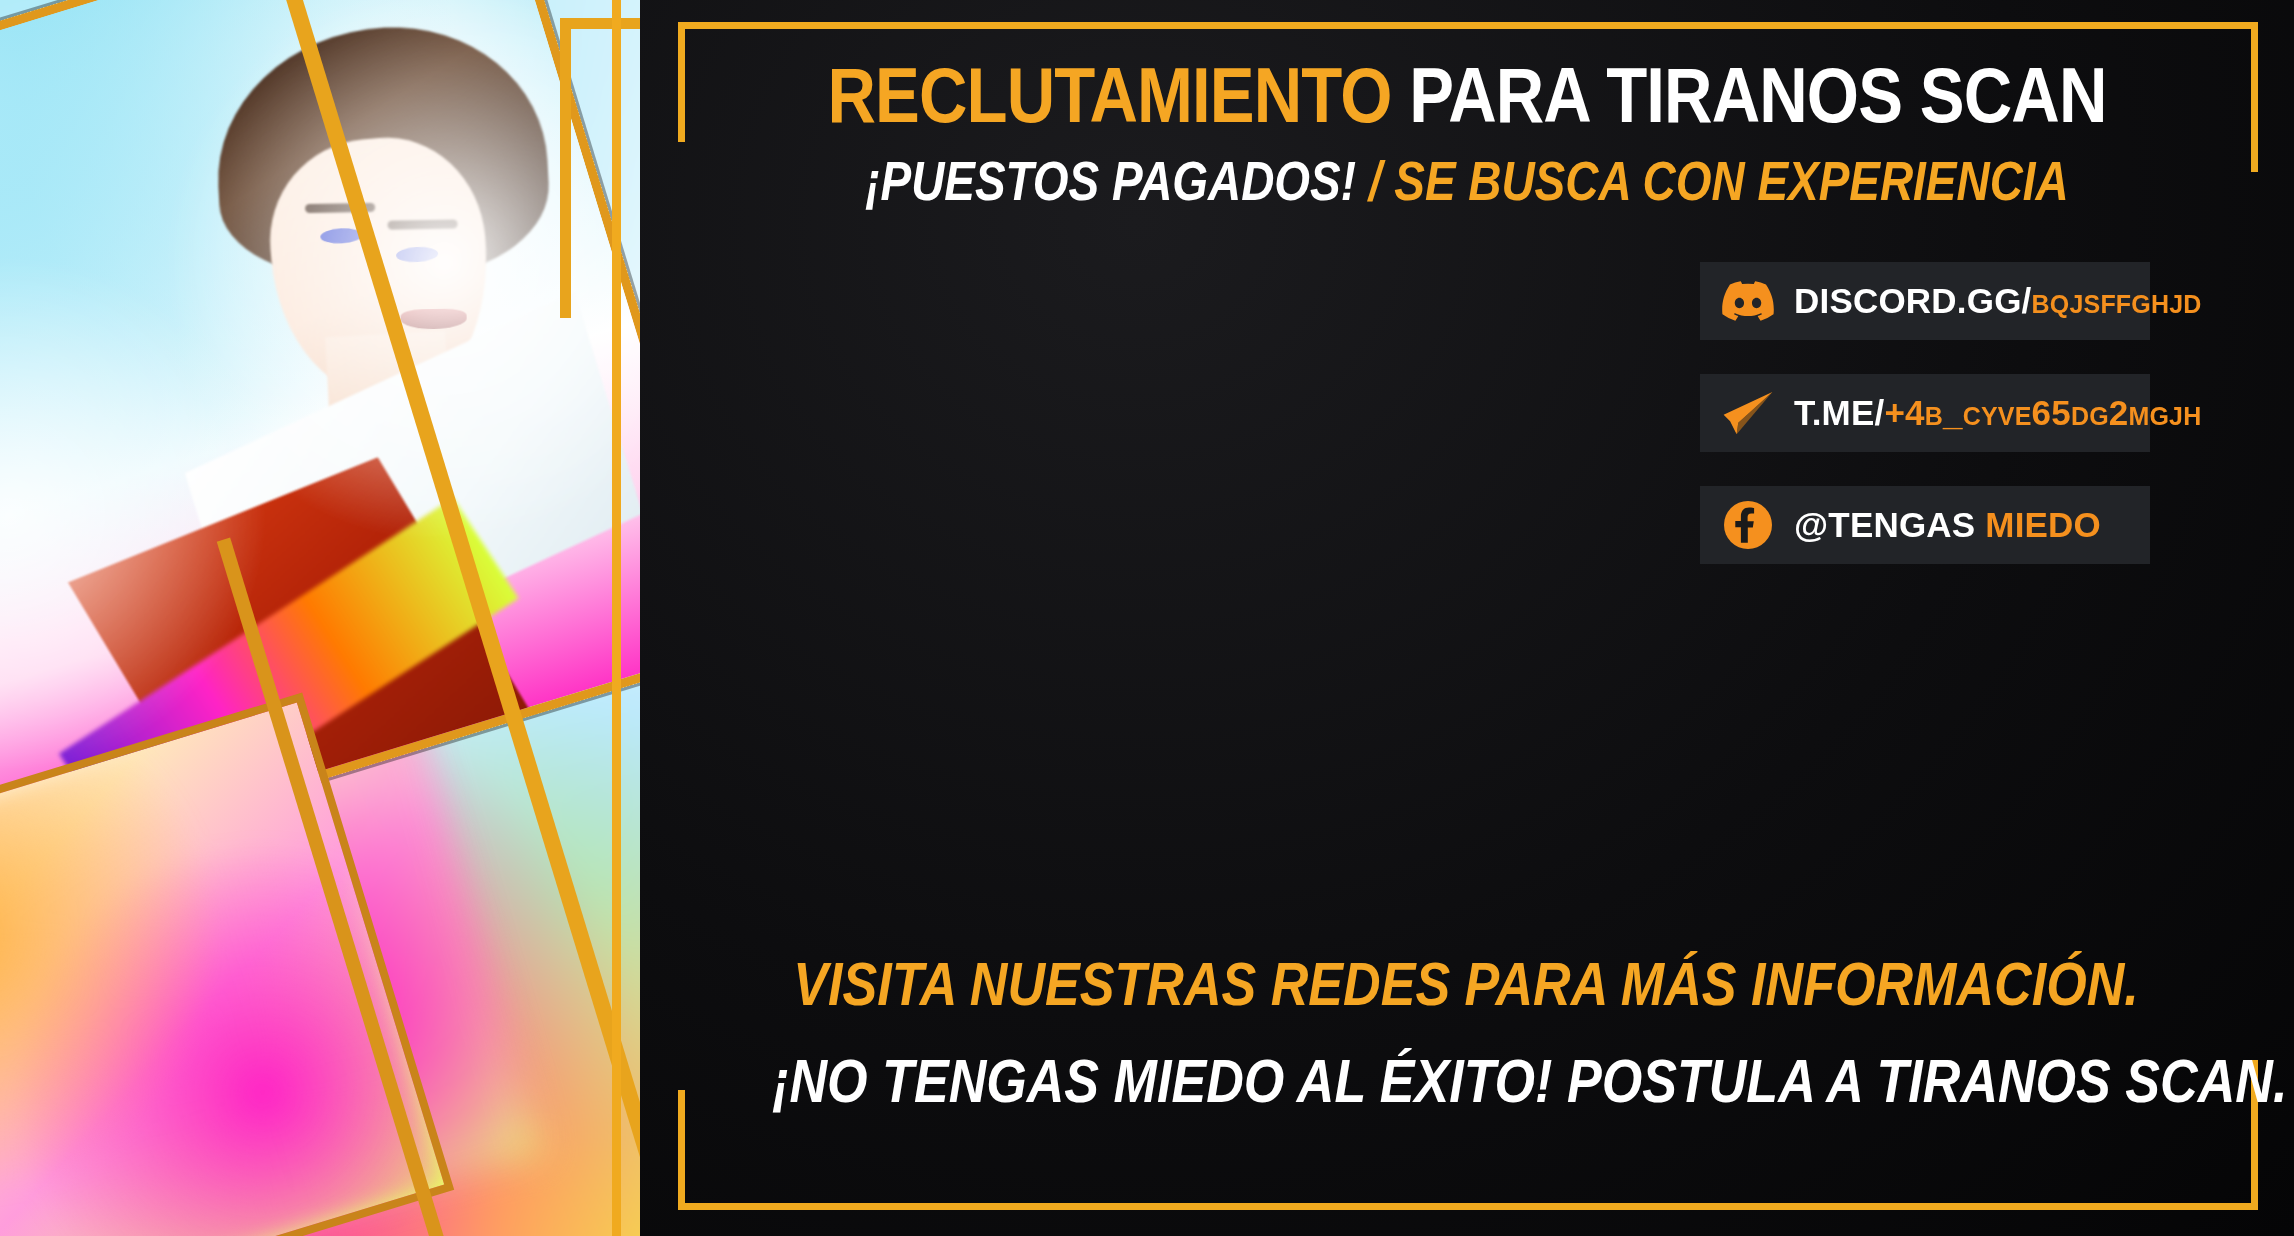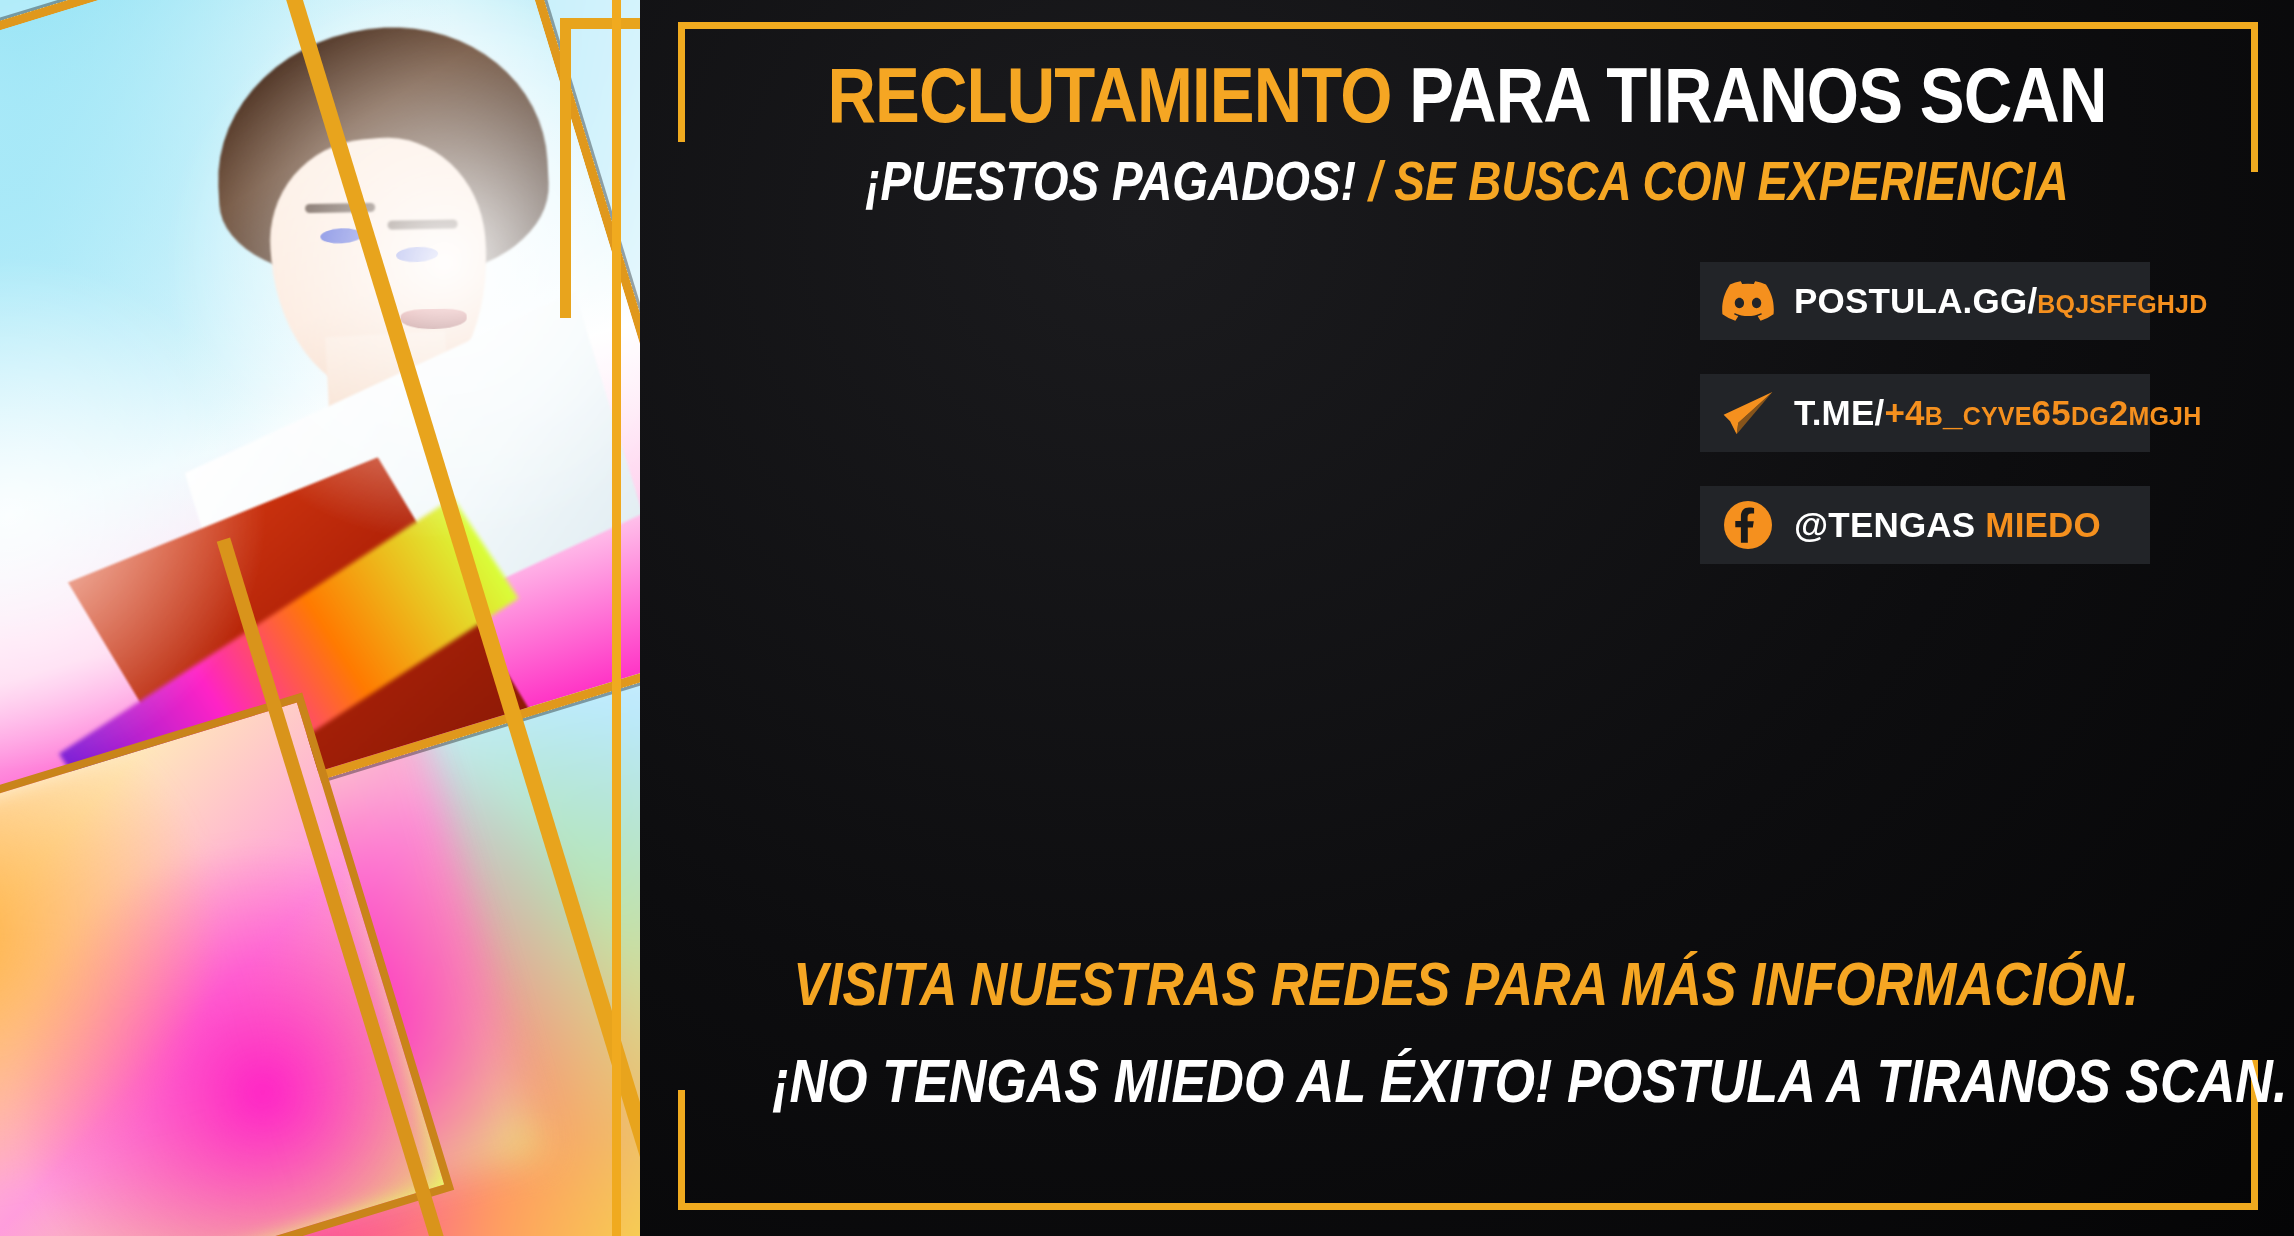--- a/index.html
+++ b/index.html
@@ -316,21 +316,21 @@
 
 
     <div class="contacts">
 
       <div class="contact-row">
         <span class="ico">
           <svg width="52" height="40" viewBox="0 0 71 55" aria-hidden="true">
             <path fill="#F5901E" d="M60.1 4.9A58.5 58.5 0 0 0 45.6.4a.22.22 0 0 0-.23.11c-.63 1.12-1.33 2.58-1.82 3.73a54 54 0 0 0-16.2 0A37 37 0 0 0 25.5.5a.23.23 0 0 0-.24-.11 58.3 58.3 0 0 0-14.5 4.5.2.2 0 0 0-.1.08C1.58 18.7-.94 32.1.3 45.4c0 .07.05.13.1.17a58.8 58.8 0 0 0 17.7 8.95.23.23 0 0 0 .25-.08 42 42 0 0 0 3.63-5.9.22.22 0 0 0-.12-.31 38.8 38.8 0 0 1-5.54-2.64.23.23 0 0 1-.02-.38c.37-.28.74-.57 1.1-.87a.22.22 0 0 1 .23-.03c11.62 5.3 24.2 5.3 35.68 0a.22.22 0 0 1 .23.02c.36.3.73.6 1.1.88a.23.23 0 0 1-.02.38 36.4 36.4 0 0 1-5.55 2.64.23.23 0 0 0-.12.31 47 47 0 0 0 3.63 5.9.22.22 0 0 0 .25.09 58.6 58.6 0 0 0 17.73-8.95.23.23 0 0 0 .1-.17c1.48-15.35-2.48-28.65-10.5-40.44a.18.18 0 0 0-.1-.09ZM23.7 37.3c-3.5 0-6.38-3.21-6.38-7.15 0-3.94 2.83-7.15 6.38-7.15 3.58 0 6.44 3.24 6.38 7.15 0 3.94-2.83 7.15-6.38 7.15Zm23.6 0c-3.5 0-6.38-3.21-6.38-7.15 0-3.94 2.83-7.15 6.38-7.15 3.58 0 6.44 3.24 6.38 7.15 0 3.94-2.8 7.15-6.38 7.15Z"></path>
           </svg>
         </span>
-        <span class="txt"><span>POSTULA.GG/</span><span class="code">BQJsFFgHJd</span></span>
+        <span class="txt"><span>DISCORD.GG/</span><span class="code">BQJsFFgHJd</span></span>
       </div>
 
       <div class="contact-row">
         <span class="ico">
           <svg width="52" height="46" viewBox="0 0 64 56" aria-hidden="true">
             <path fill="#F5901E" d="M2 30 62 2 20 40l-2 14-8-16z"></path>
             <path fill="#D97B10" d="M20 40 62 2 18 54z" opacity=".55"></path>
           </svg>
         </span>
         <span class="txt"><span>T.ME/</span><span class="code">+4B_CyVe65DG2MGJh</span></span>

